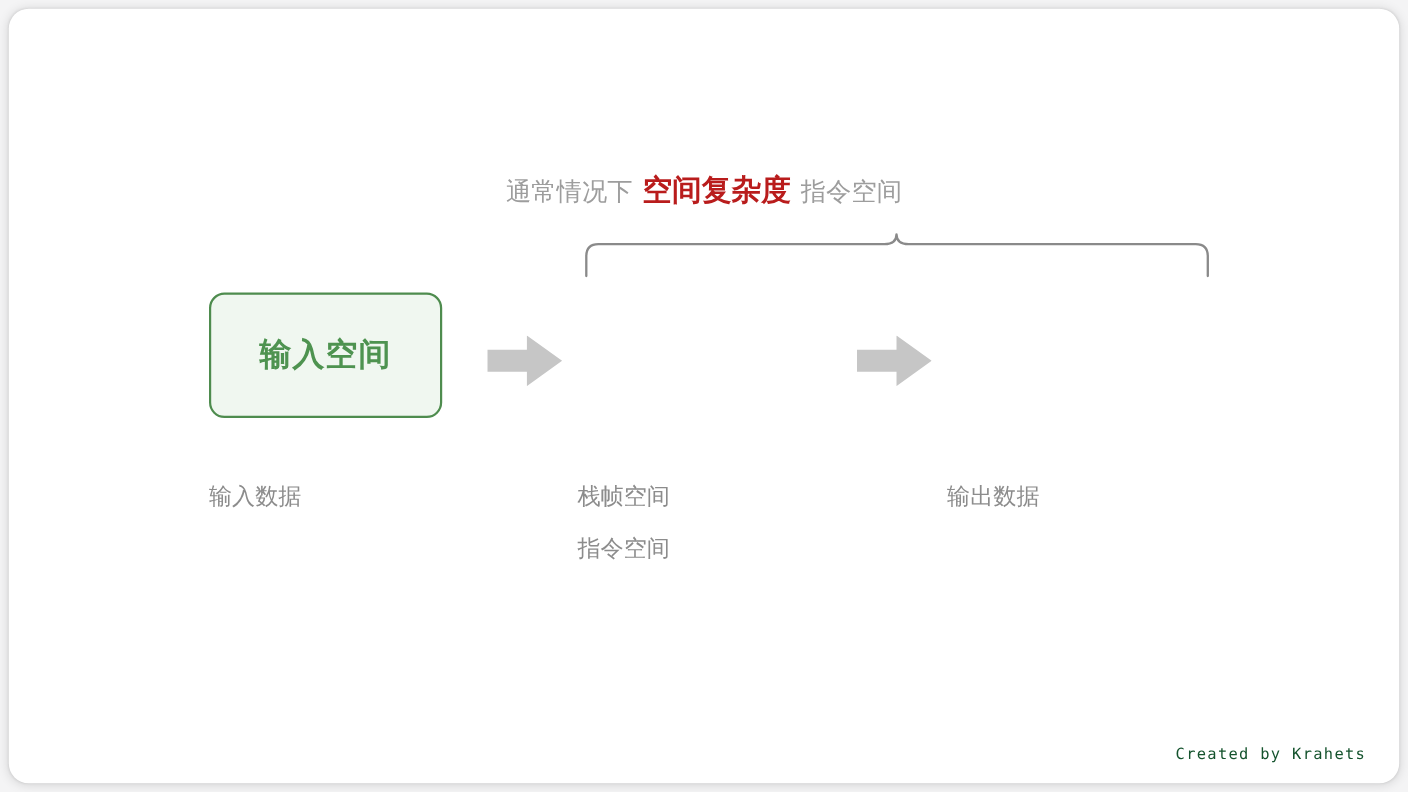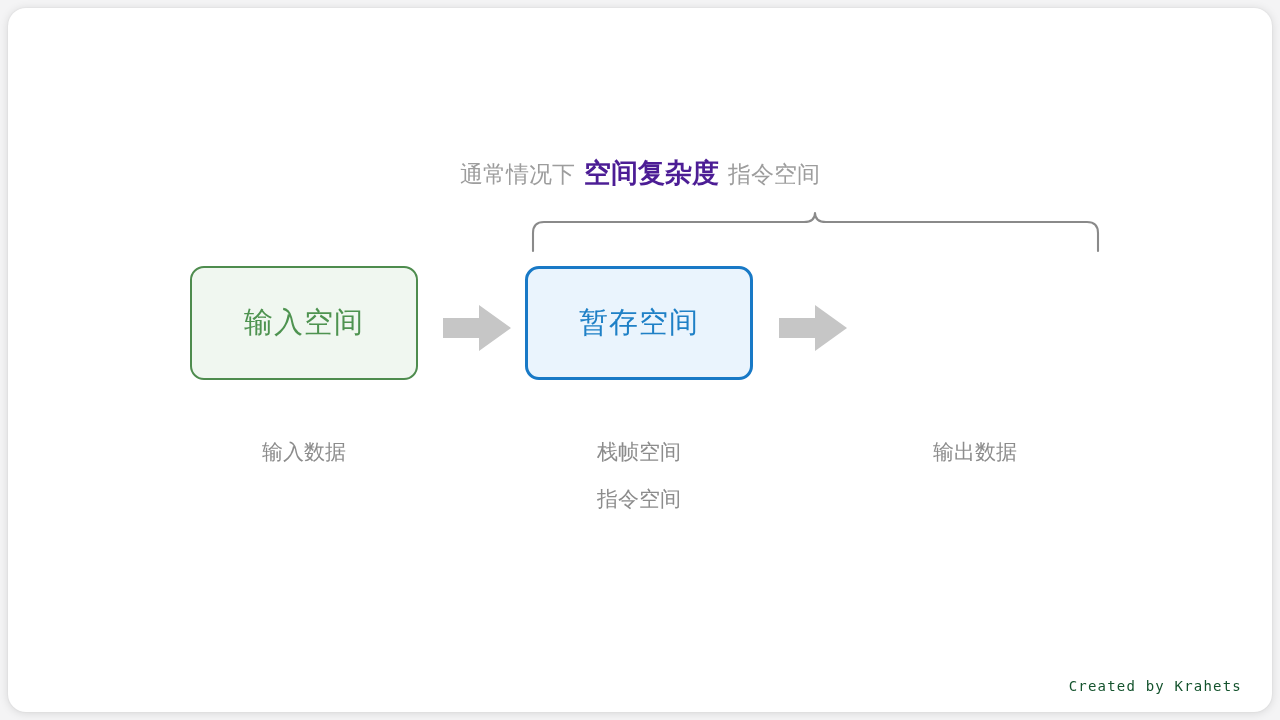--- a/index.html
+++ b/index.html
@@ -40,47 +40,47 @@
   }
   .caption .lead,
   .caption .tail {
     color: #9d9d9d;
     font-size: 23px;
     font-weight: 400;
     vertical-align: baseline;
     text-align: right;
   }
   .caption .strong {
-    color: #4c1d95;
+    color: #b91c1c;
     font-size: 27px;
     font-weight: 700;
     padding: 0 9px;
     vertical-align: baseline;
   }
 
   
   #brace {
     position: absolute;
     left: 0; top: 0;
     width: 1264px; height: 704px;
     pointer-events: none;
   }
 
   
   .box {
     position: absolute;
     top: 258px;
-    width: 228px;
+    width: 212px;
     height: 114px;
     border-radius: 14px;
     display: flex;
     align-items: center;
     justify-content: center;
     font-size: 29px;
-    font-weight: 400;
+    font-weight: 700;
     letter-spacing: 1px;
   }
   #box-input {
     left: 182px;
     background: #f0f7f0;
     border: 2px solid #4e8c4e;
     color: #4e9350;
   }
   #box-temp {
     left: 517px;
@@ -103,21 +103,21 @@
     height: 46px;
   }
   #arrow-1 { left: 435px; }
   #arrow-2 { left: 771px; }
 
   
   .col-caption {
     position: absolute;
     top: 420px;
     width: 228px;
-    text-align: center;
+    text-align: left;
     color: #8c8c8c;
     font-size: 21px;
     line-height: 47px;
   }
   #cap-input  { left: 182px; }
   #cap-temp   { left: 517px; }
   #cap-output { left: 853px; }
 
   
   #watermark {
@@ -149,23 +149,20 @@
                Q 807,214 818,214
                L 1079,214
                Q 1090,214 1090,225
                L 1090,243" fill="none" stroke="#8a8a8a" stroke-width="2.1" stroke-linecap="round" stroke-linejoin="round"></path>
     </svg>
 
     <div class="box" id="box-input">
       <span>输入空间</span>
     </div>
 
-    <div class="box" id="box-temp">
-      <span>暂存空间</span>
-    </div>
 
 
     <svg class="arrow" id="arrow-1" viewBox="0 0 68 46">
       <path d="M 0,13 L 36,13 L 36,0 L 68,23 L 36,46 L 36,33 L 0,33 Z" fill="#c6c6c6"></path>
     </svg>
 
     <svg class="arrow" id="arrow-2" viewBox="0 0 68 46">
       <path d="M 0,13 L 36,13 L 36,0 L 68,23 L 36,46 L 36,33 L 0,33 Z" fill="#c6c6c6"></path>
     </svg>
 

